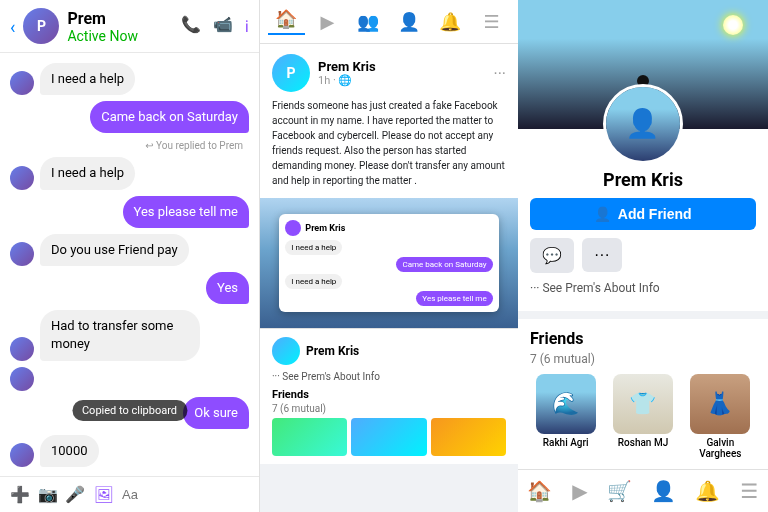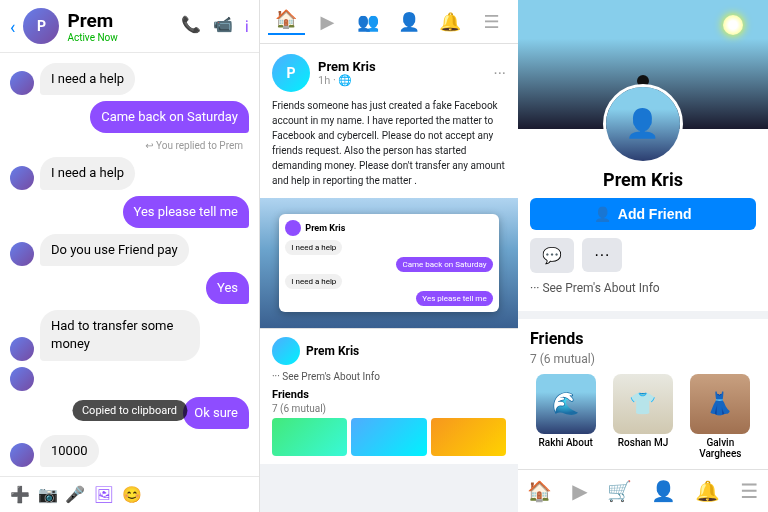--- a/index.html
+++ b/index.html
@@ -50,26 +50,26 @@
       font-weight: bold;
       flex-shrink: 0;
     }
 
     .chat-header-info {
       flex: 1;
     }
 
     .chat-header-name {
       font-weight: 700;
-      font-size: 19px;
+      font-size: 16px;
       color: #000;
     }
 
     .chat-header-status {
-      font-size: 10px;
+      font-size: 14px;
       color: #00b300;
     }
 
     .chat-header-icons {
       display: flex;
       gap: 12px;
       color: #8e4dff;
     }
 
     .chat-messages {
@@ -564,20 +564,21 @@
     <div class="copied-toast">Copied to clipboard</div>
   </div>
 
   <div class="chat-input-bar">
     <div class="chat-input-icons">
       <span>➕</span>
       <span>📷</span>
       <span>🎤</span>
       <span>🖼</span>
     </div>
+    <input class="chat-input" type="text" placeholder="Aa" style="">
     <span style="color:#8e4dff;">😊</span>
   </div>
 </div>
 
 <div class="post-panel">
 
   <div class="fb-nav">
     <span class="fb-nav-icon active">🏠</span>
     <span class="fb-nav-icon inactive">▶</span>
     <span class="fb-nav-icon inactive">👥</span>
@@ -670,21 +671,21 @@
   <div class="friends-section">
     <div class="friends-title">Friends</div>
     <div class="friends-count">7 (6 mutual)</div>
 
     <div class="friends-grid">
 
       <div class="friend-item">
         <div class="friend-avatar green-bg">
           <div style="width:100%;height:100%;background:linear-gradient(180deg,#87ceeb 30%,#2c3e70 100%);display:flex;align-items:center;justify-content:center;font-size:22px;">🌊</div>
         </div>
-        <div class="friend-name">Rakhi About</div>
+        <div class="friend-name">Rakhi Agri</div>
       </div>
 
       <div class="friend-item">
         <div class="friend-avatar blue-bg">
           <div style="width:100%;height:100%;background:linear-gradient(180deg,#e8e8e0 0%,#d0c8b0 100%);display:flex;align-items:center;justify-content:center;font-size:22px;">👕</div>
         </div>
         <div class="friend-name">Roshan MJ</div>
       </div>
 
       <div class="friend-item">

